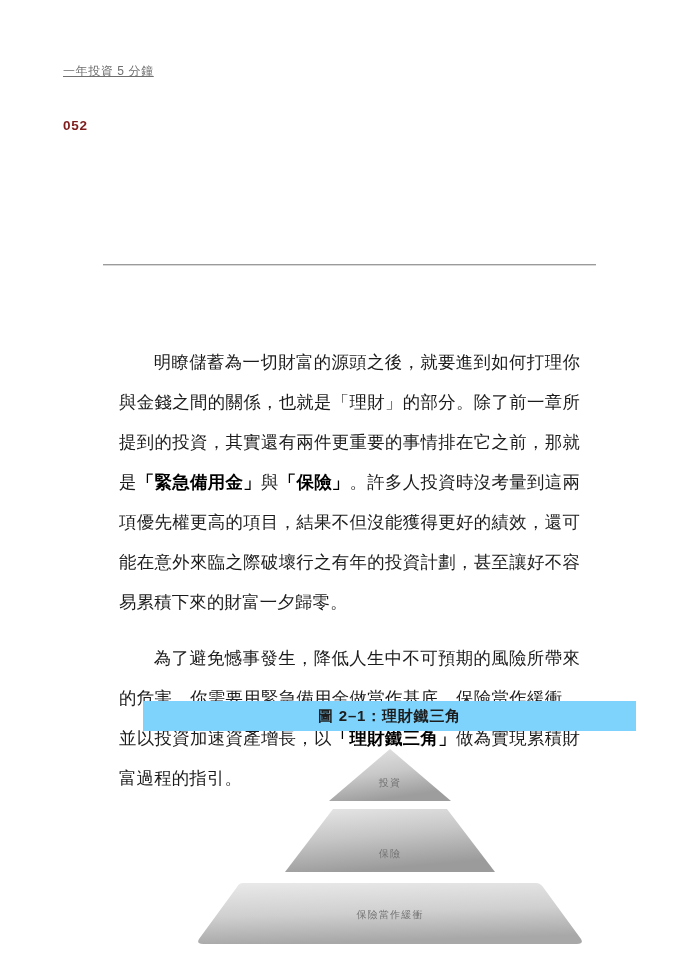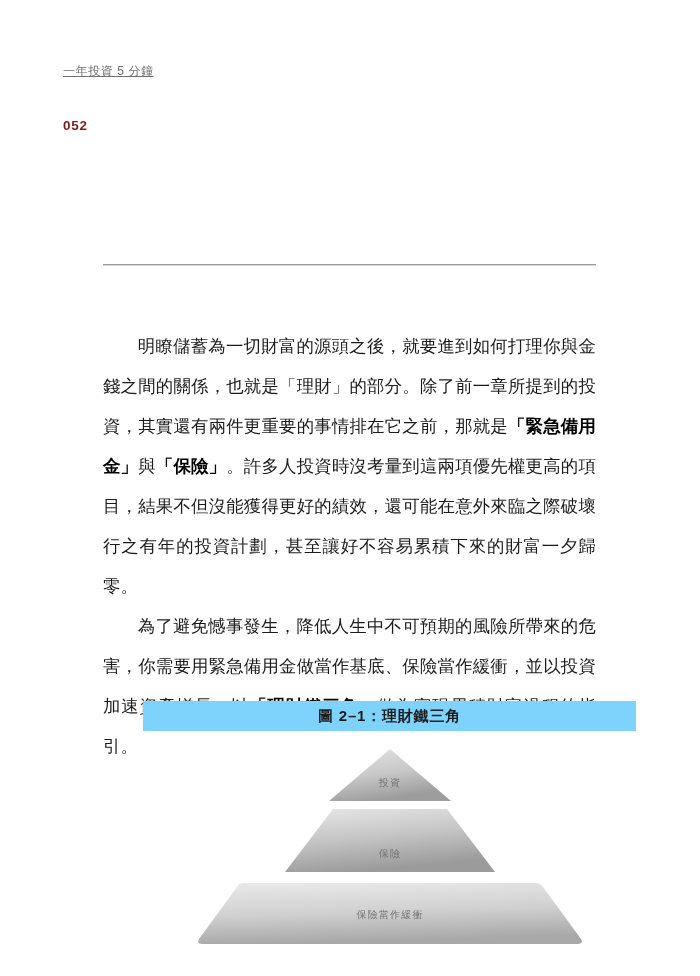--- a/index.html
+++ b/index.html
@@ -70,21 +70,21 @@
   }
 
   
   .body-copy {
     position: absolute;
     left: 103px;
     top: 326px;
     width: 493px;
   }
   .para {
-    margin: 0;
+    margin: 16px;
     font-size: 17.4px;
     line-height: 40px;
     text-align: justify;
     text-justify: inter-character;
     text-indent: 2em;
     letter-spacing: 0.2px;
     color: #1b1b1b;
   }
   .para + .para { margin-top: 0; }
   .para b, .para strong {

